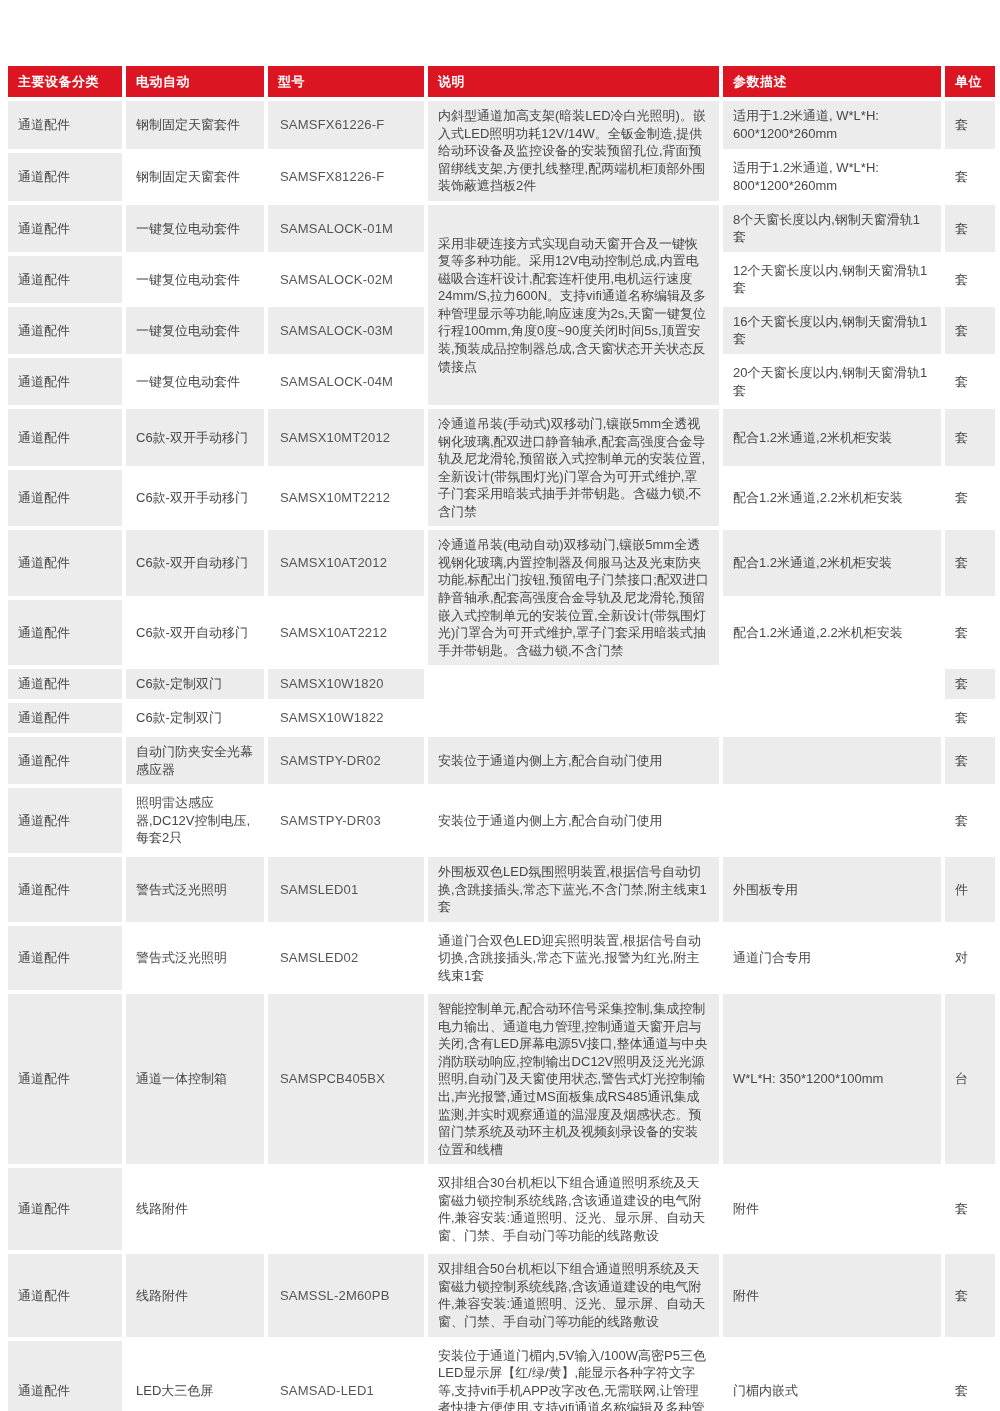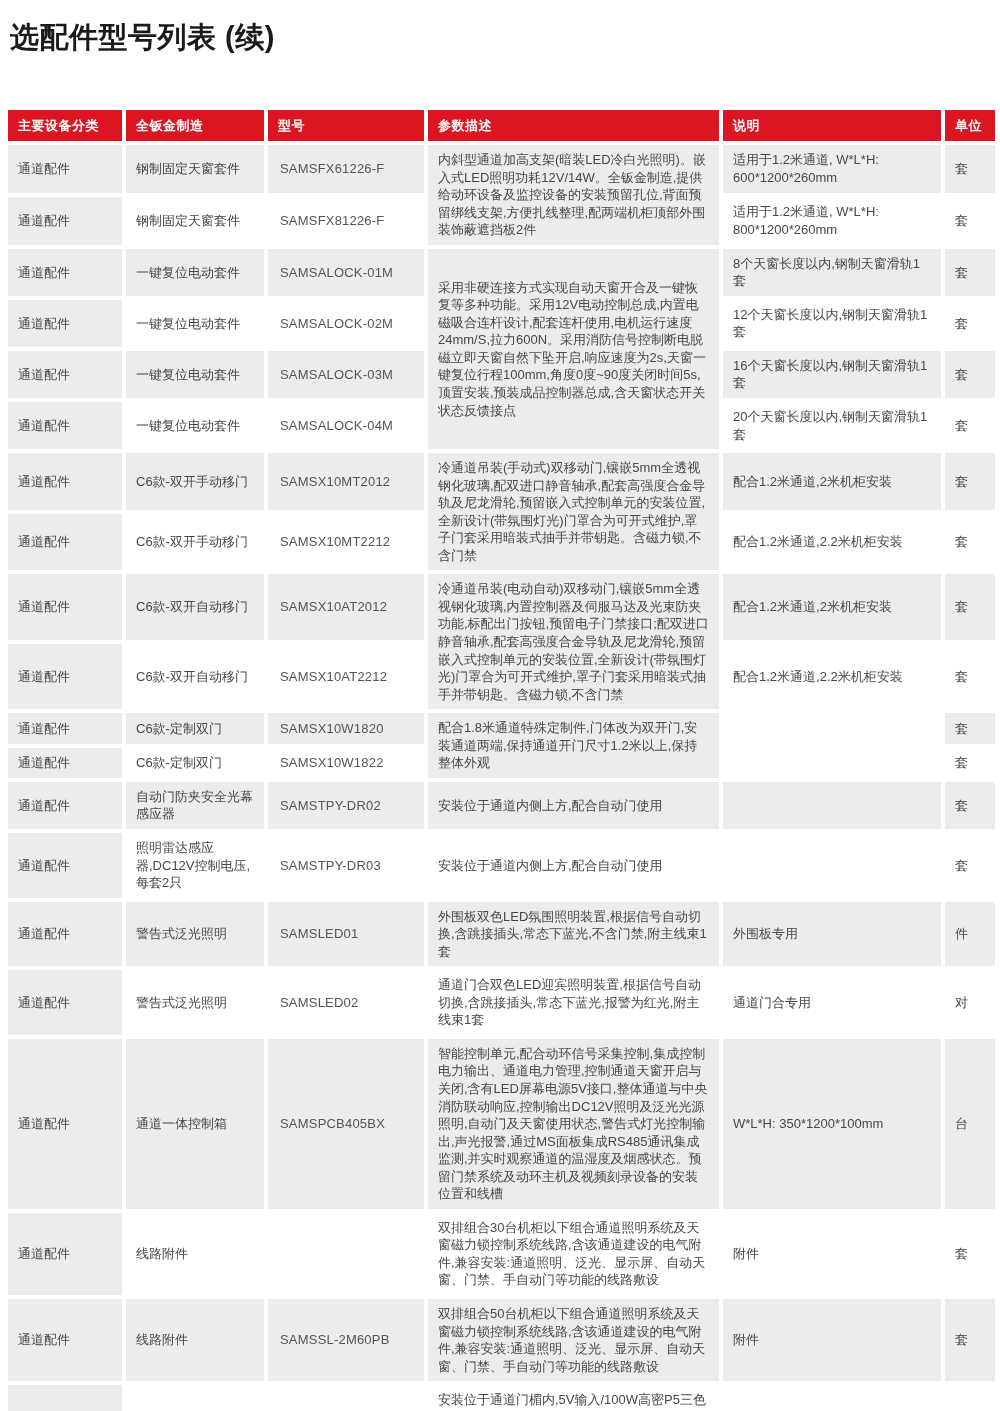--- a/index.html
+++ b/index.html
@@ -61,30 +61,29 @@
   .c6{grid-column:6;}
   .model{letter-spacing:0.2px;color:#555;}
   .mh42 .cell{min-height:42px;}
   .mh46{min-height:46px;}
 </style>
 </head>
 <body>
 
 <div class="page">
 
-  <h1 class="page-title">选配件型号列表 (续)</h1>
 
   <div class="spec-table">
 
     <div class="thead">
       <div class="hcell">主要设备分类</div>
-      <div class="hcell">全钣金制造</div>
+      <div class="hcell">电动自动</div>
       <div class="hcell">型号</div>
+      <div class="hcell">说明</div>
       <div class="hcell">参数描述</div>
-      <div class="hcell">说明</div>
       <div class="hcell">单位</div>
     </div>
 
     <section class="grp">
       <div class="cell c1 sh mh46" style="grid-row:1">通道配件</div>
       <div class="cell c2 sh" style="grid-row:1">钢制固定天窗套件</div>
       <div class="cell c3 sh model" style="grid-row:1">SAMSFX61226-F</div>
       <div class="cell c4 sh" style="grid-row:1 / span 2">内斜型通道加高支架(暗装LED冷白光照明)。嵌入式LED照明功耗12V/14W。全钣金制造,提供给动环设备及监控设备的安装预留孔位,背面预留绑线支架,方便扎线整理,配两端机柜顶部外围装饰蔽遮挡板2件</div>
       <div class="cell c5 sh" style="grid-row:1">适用于1.2米通道, W*L*H: 600*1200*260mm</div>
       <div class="cell c6 sh" style="grid-row:1">套</div>
@@ -92,21 +91,21 @@
       <div class="cell c2" style="grid-row:2">钢制固定天窗套件</div>
       <div class="cell c3 model" style="grid-row:2">SAMSFX81226-F</div>
       <div class="cell c5" style="grid-row:2">适用于1.2米通道, W*L*H: 800*1200*260mm</div>
       <div class="cell c6" style="grid-row:2">套</div>
     </section>
 
     <section class="grp mh42">
       <div class="cell c1 sh" style="grid-row:1">通道配件</div>
       <div class="cell c2 sh" style="grid-row:1">一键复位电动套件</div>
       <div class="cell c3 sh model" style="grid-row:1">SAMSALOCK-01M</div>
-      <div class="cell c4 sh" style="grid-row:1 / span 4">采用非硬连接方式实现自动天窗开合及一键恢复等多种功能。采用12V电动控制总成,内置电磁吸合连杆设计,配套连杆使用,电机运行速度24mm/S,拉力600N。采用消防信号控制断电脱磁立即天窗自然下坠开启,响应速度为2s,天窗一键复位行程100mm,角度0度~90度关闭时间5s,顶置安装,预装成品控制器总成,含天窗状态开关状态反馈接点</div>
+      <div class="cell c4 sh" style="grid-row:1 / span 4">采用非硬连接方式实现自动天窗开合及一键恢复等多种功能。采用12V电动控制总成,内置电磁吸合连杆设计,配套连杆使用,电机运行速度24mm/S,拉力600N。支持vifi通道名称编辑及多种管理显示等功能,响应速度为2s,天窗一键复位行程100mm,角度0度~90度关闭时间5s,顶置安装,预装成品控制器总成,含天窗状态开关状态反馈接点</div>
       <div class="cell c5 sh" style="grid-row:1">8个天窗长度以内,钢制天窗滑轨1套</div>
       <div class="cell c6 sh" style="grid-row:1">套</div>
       <div class="cell c1 sh" style="grid-row:2">通道配件</div>
       <div class="cell c2" style="grid-row:2">一键复位电动套件</div>
       <div class="cell c3 model" style="grid-row:2">SAMSALOCK-02M</div>
       <div class="cell c5" style="grid-row:2">12个天窗长度以内,钢制天窗滑轨1套</div>
       <div class="cell c6" style="grid-row:2">套</div>
       <div class="cell c1 sh" style="grid-row:3">通道配件</div>
       <div class="cell c2 sh" style="grid-row:3">一键复位电动套件</div>
       <div class="cell c3 sh model" style="grid-row:3">SAMSALOCK-03M</div>
@@ -144,21 +143,20 @@
       <div class="cell c2" style="grid-row:2">C6款-双开自动移门</div>
       <div class="cell c3 model" style="grid-row:2">SAMSX10AT2212</div>
       <div class="cell c5" style="grid-row:2">配合1.2米通道,2.2米机柜安装</div>
       <div class="cell c6" style="grid-row:2">套</div>
     </section>
 
     <section class="grp">
       <div class="cell c1 sh" style="grid-row:1">通道配件</div>
       <div class="cell c2 sh" style="grid-row:1">C6款-定制双门</div>
       <div class="cell c3 sh model" style="grid-row:1">SAMSX10W1820</div>
-      <div class="cell c4 sh" style="grid-row:1 / span 2">配合1.8米通道特殊定制件,门体改为双开门,安装通道两端,保持通道开门尺寸1.2米以上,保持整体外观</div>
       <div class="cell c6 sh" style="grid-row:1">套</div>
       <div class="cell c1 sh" style="grid-row:2">通道配件</div>
       <div class="cell c2" style="grid-row:2">C6款-定制双门</div>
       <div class="cell c3 model" style="grid-row:2">SAMSX10W1822</div>
       <div class="cell c6" style="grid-row:2">套</div>
     </section>
 
     <section class="grp">
       <div class="cell c1 sh">通道配件</div>
       <div class="cell c2 sh">自动门防夹安全光幕感应器</div>

